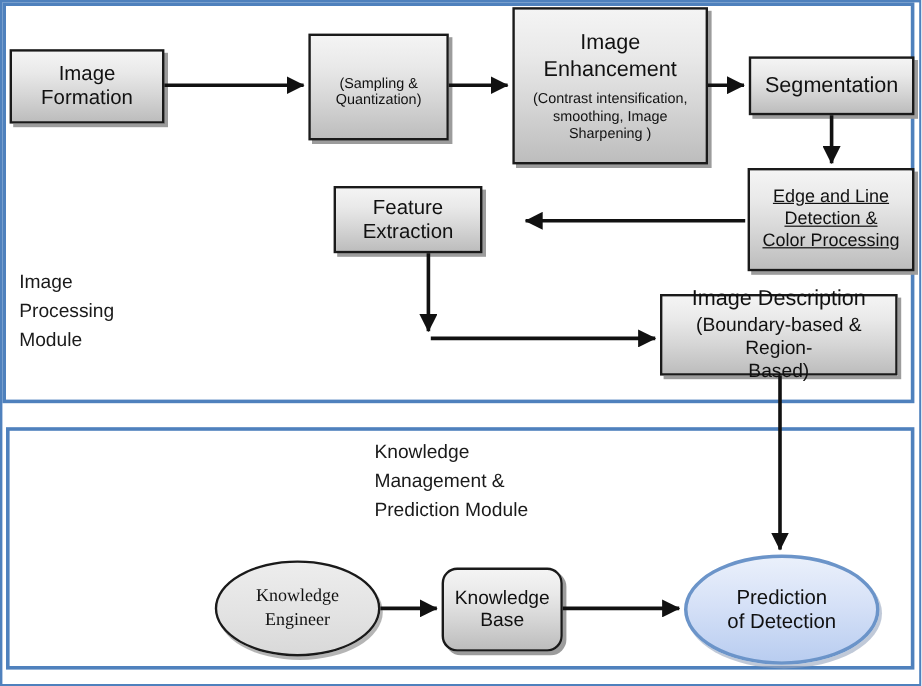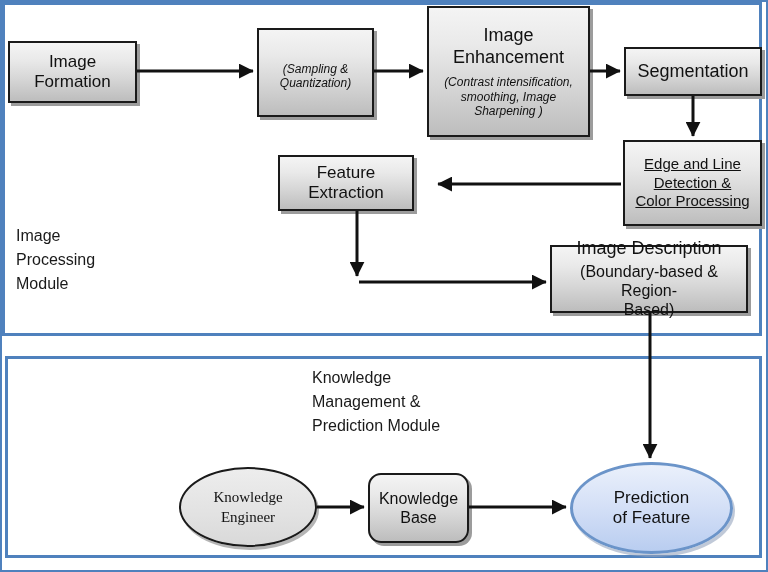--- a/index.html
+++ b/index.html
@@ -35,29 +35,29 @@
   .ellipse-blue{
     border-radius:50%;
     background:linear-gradient(180deg,#eaf0fb 0%,#d6e1f7 45%,#b9cdf0 100%);
     border:3px solid #6b94c9;box-shadow:2px 3px 0 rgba(150,165,190,0.6);
   }
   .t{white-space:pre-line;line-height:1.2;}
   .title-lg{font-size:18px;}
   .title-md{font-size:17px;}
   .title-sm{font-size:16px;}
   .title-edge{font-size:15px;line-height:1.25;}
-  .sub-12{font-size:12px;line-height:1.18;margin-top:7px;font-style:italic;}
+  .sub-12{font-size:12px;line-height:1.18;margin-top:7px;}
   .sub-11{font-size:16px;line-height:1.2;margin-top:2px;}
   .serif{font-family:"Liberation Serif","DejaVu Serif",serif;font-size:15px;line-height:1.35;}
   #n-image-formation{left:8px;top:41px;width:129px;height:62px;}
   #n-digitization{left:257px;top:28px;width:117px;height:89px;}
   #n-image-enhancement{left:427px;top:6px;width:163px;height:131px;}
   #n-segmentation{left:624px;top:47px;width:138px;height:49px;}
   #n-edge-line{left:623px;top:140px;width:139px;height:86px;text-decoration:underline;}
-  #n-feature-extraction{left:278px;top:155px;width:136px;height:56px;}
+  #n-feature-extraction{left:278px;top:155px;width:124px;height:56px;}
   #n-image-description{left:550px;top:245px;width:198px;height:68px;}
   #n-knowledge-engineer{left:179px;top:467px;width:138px;height:80px;}
   #n-knowledge-base{left:368px;top:473px;width:101px;height:70px;}
   #n-prediction{left:570px;top:462px;width:163px;height:92px;}
   #connectors{position:absolute;left:0;top:0;z-index:5;pointer-events:none;}
   #connectors line{stroke:#111111;stroke-width:3;}
 </style>
 </head>
 <body>
 
@@ -119,21 +119,21 @@
 Engineer</span>
   </div>
 
   <div class="node box rounded" id="n-knowledge-base">
     <span class="t title-sm">Knowledge
 Base</span>
   </div>
 
   <div class="node ellipse-blue" id="n-prediction">
     <span class="t title-md">Prediction
-of Feature</span>
+of Detection</span>
   </div>
 
   <svg id="connectors" width="768" height="572">
     <defs>
       <marker id="ah" viewBox="0 0 10 10" refX="9.5" refY="5" markerWidth="5" markerHeight="5" orient="auto">
         <path d="M0,0 L10,5 L0,10 z" fill="#111111"></path>
       </marker>
     </defs>
     <line x1="137" y1="71" x2="253" y2="71" marker-end="url(#ah)"></line>
     <line x1="374" y1="71" x2="423" y2="71" marker-end="url(#ah)"></line>

